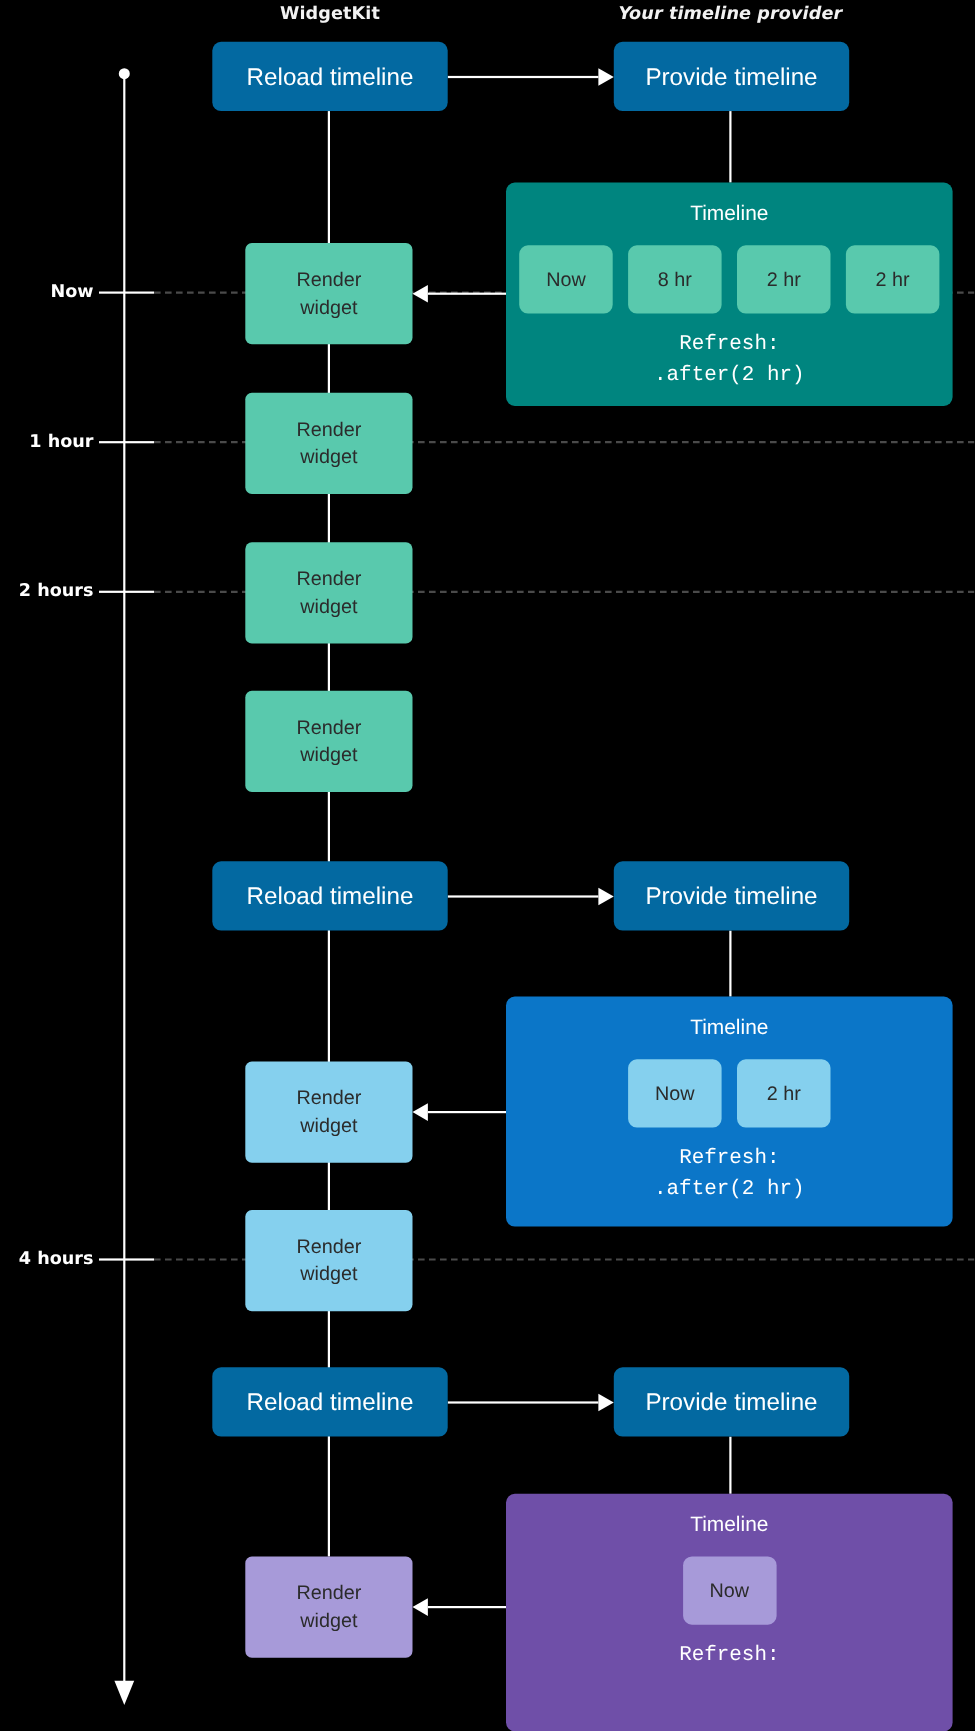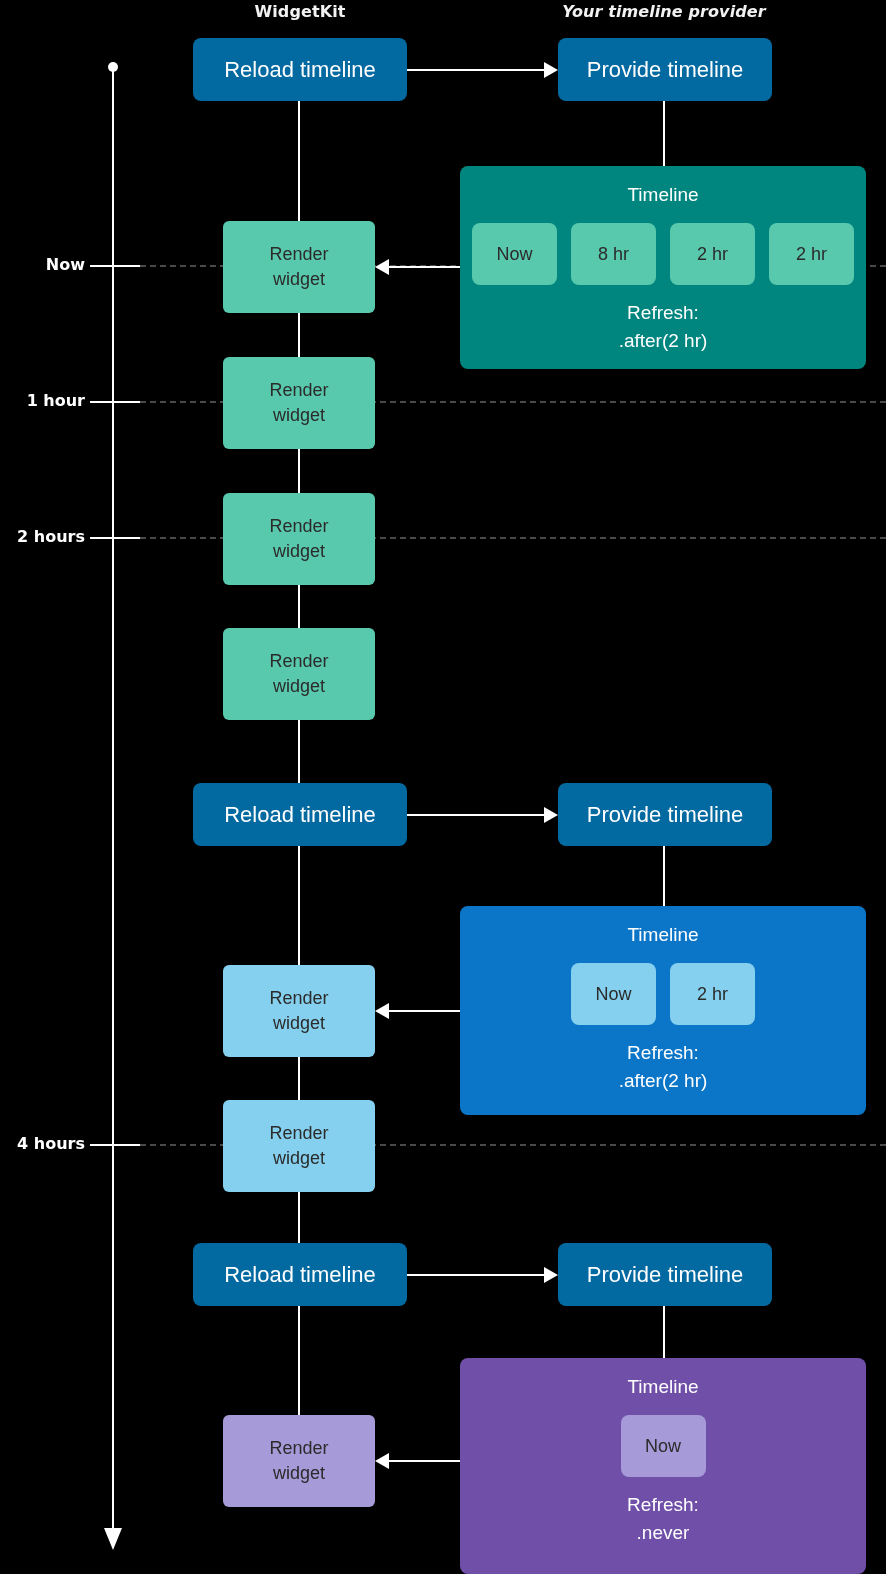--- a/index.html
+++ b/index.html
@@ -150,20 +150,21 @@
     color: #2b2b2b;
   }
   .refresh-text {
     position: absolute;
     left: 0;
     right: 0;
     text-align: center;
     color: #ffffff;
     font-size: 19px;
     line-height: 1.45;
+    font-family: Liberation Mono, monospace;
   }
   .refresh-text span { display: block; }
 
   
   .arrow-shaft {
     position: absolute;
     height: 2px;
     background: #ffffff;
   }
   .arrow-head-right {
@@ -280,21 +281,20 @@
       <div class="arrow-shaft" style="left: 407px; top: 1273.5px; width: 137px; z-index: 3;"></div>
       <div class="arrow-head-right" style="left: 544px; top: 1266.5px; z-index: 3;"></div>
       <div class="drop-line" style="top: 1306px; height: 52px; z-index: 1;"></div>
       <div class="timeline-block" style="left: 460px; top: 1358px; width: 406px; height: 216px; background: rgb(111, 79, 168); z-index: 2;">
         <div class="timeline-title" style="top: 18px;">Timeline</div>
         <div class="entry-row" style="left: 160.5px; top: 57px;">
           <div class="entry-chip" style="width: 85px; height: 62px; background: rgb(167, 154, 217);">Now</div>
         </div>
         <div class="refresh-text" style="top: 133px;">
           <span>Refresh:</span>
-          <span>.never</span>
         </div>
       </div>
       <div class="box render-box" style="left: 223px; top: 1415px; width: 152px; height: 92px; background: rgb(167, 154, 217); z-index: 4;">
         <span>Render</span>
         <span>widget</span>
       </div>
       <div class="arrow-shaft" style="left: 389px; top: 1460px; width: 71px; z-index: 3;"></div>
       <div class="arrow-head-left" style="left: 375px; top: 1453px; z-index: 3;"></div>
     </div>
 

